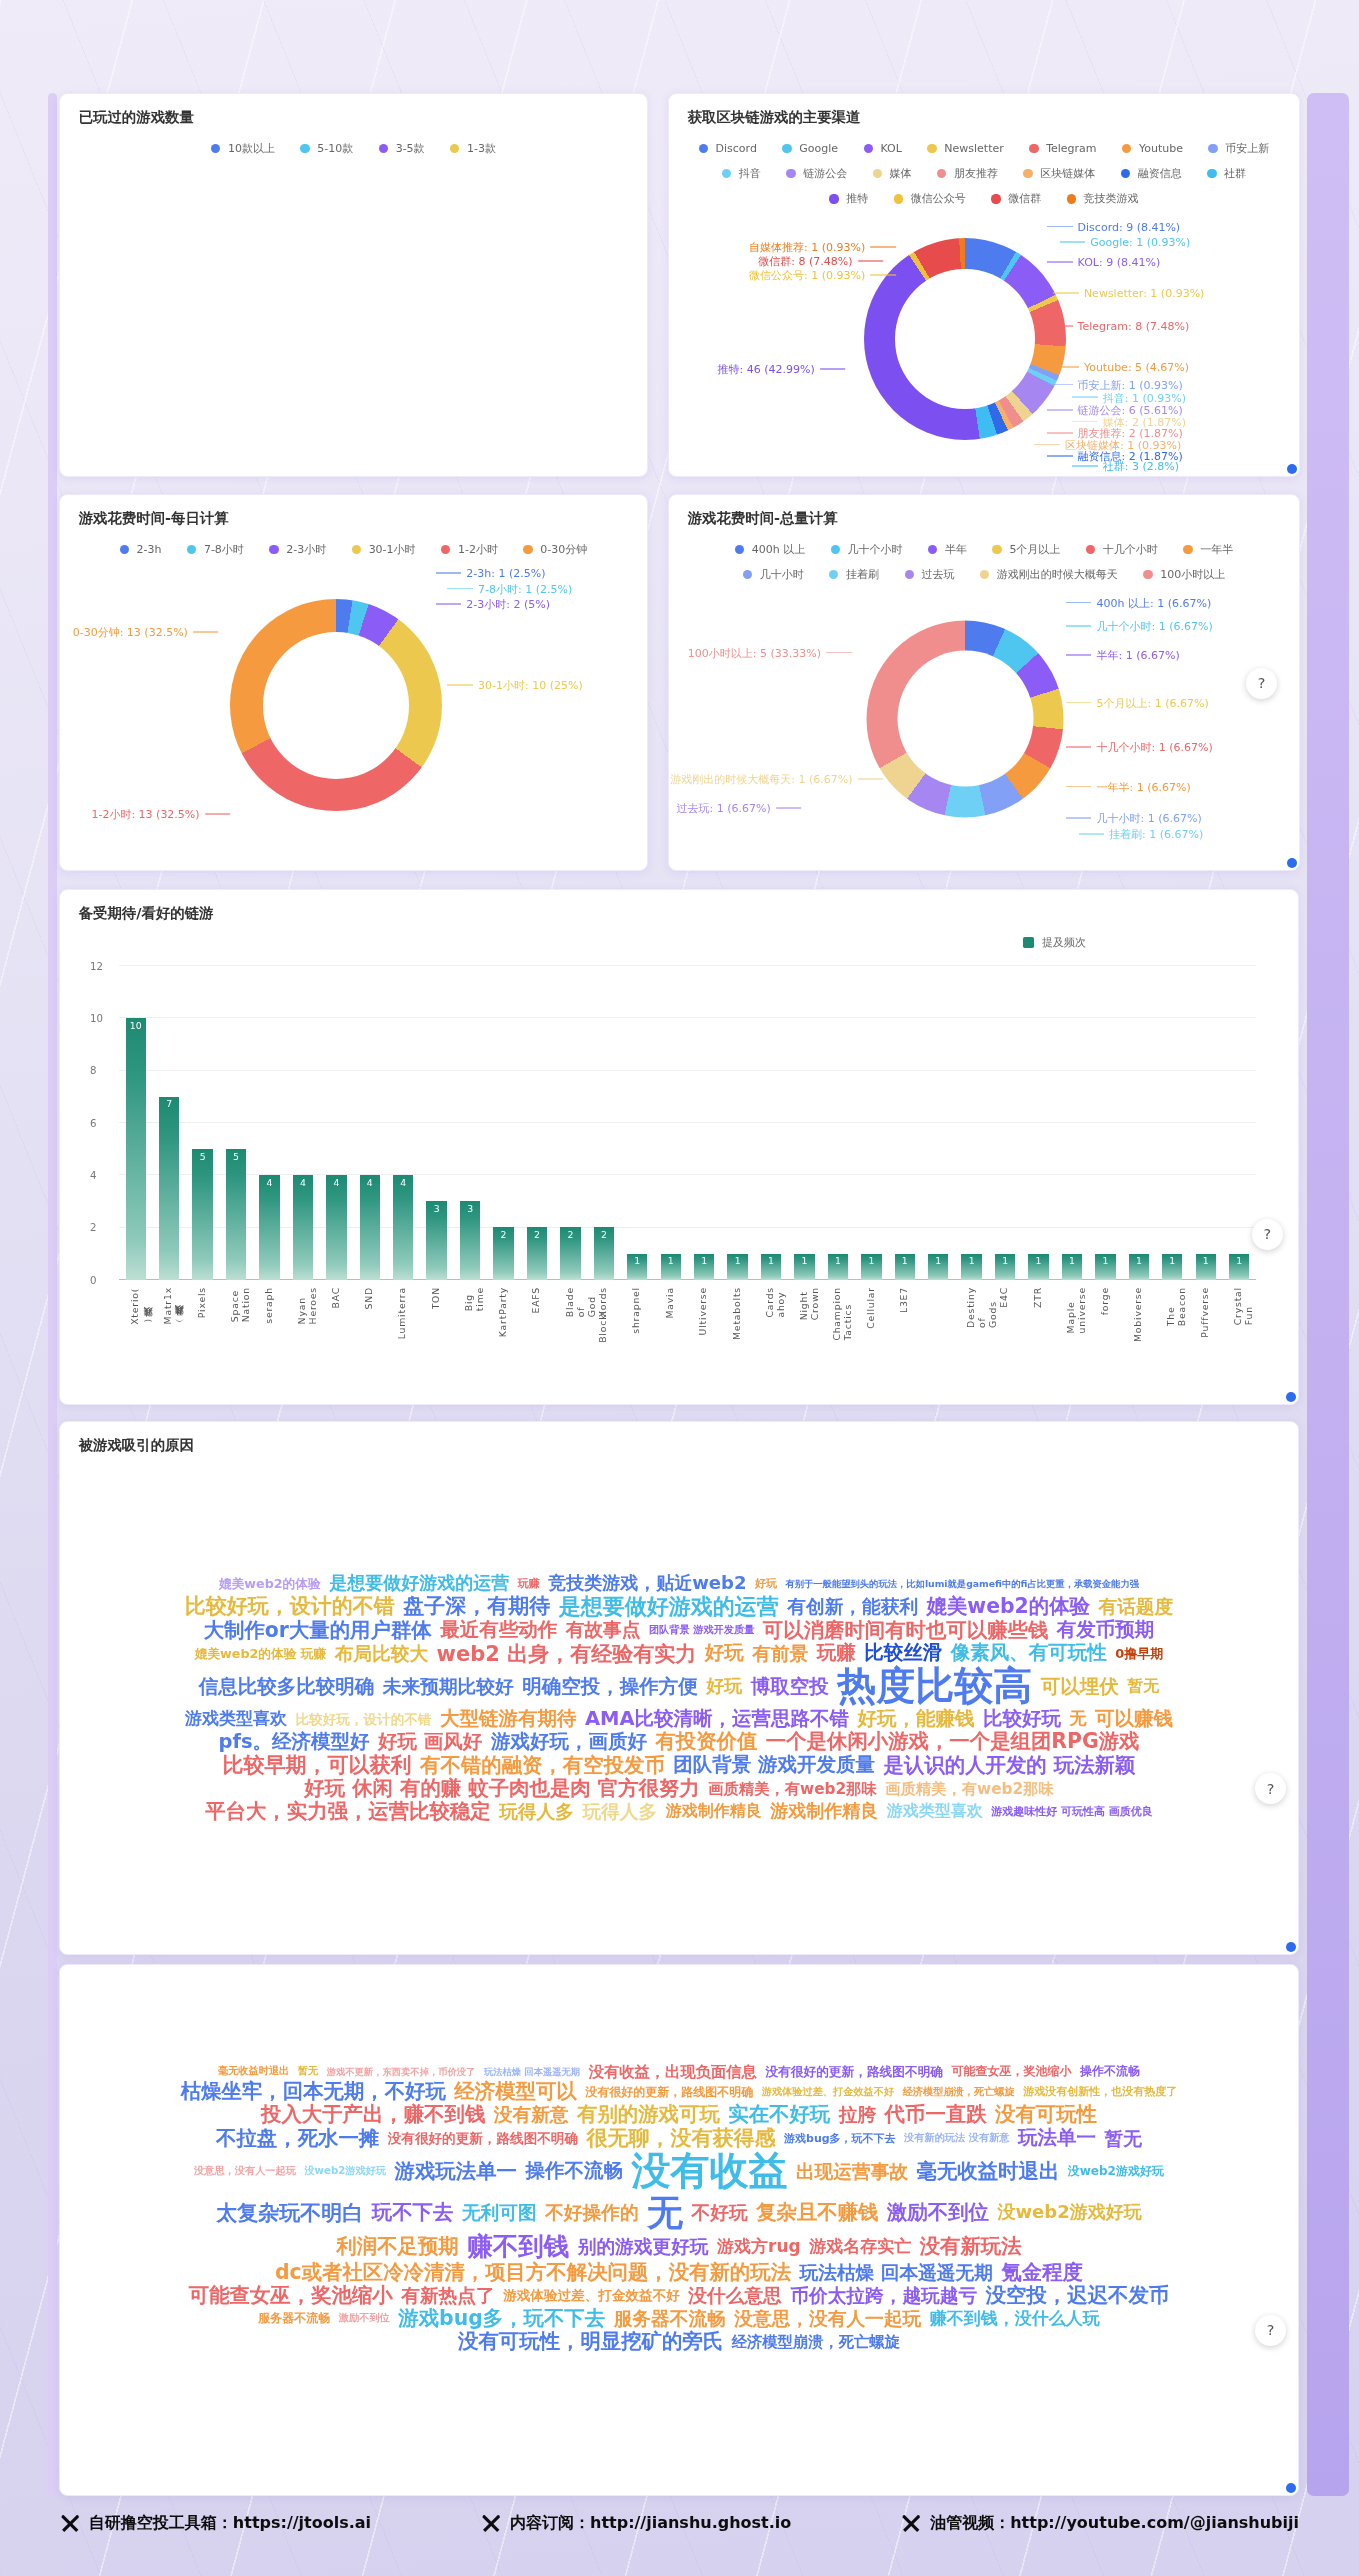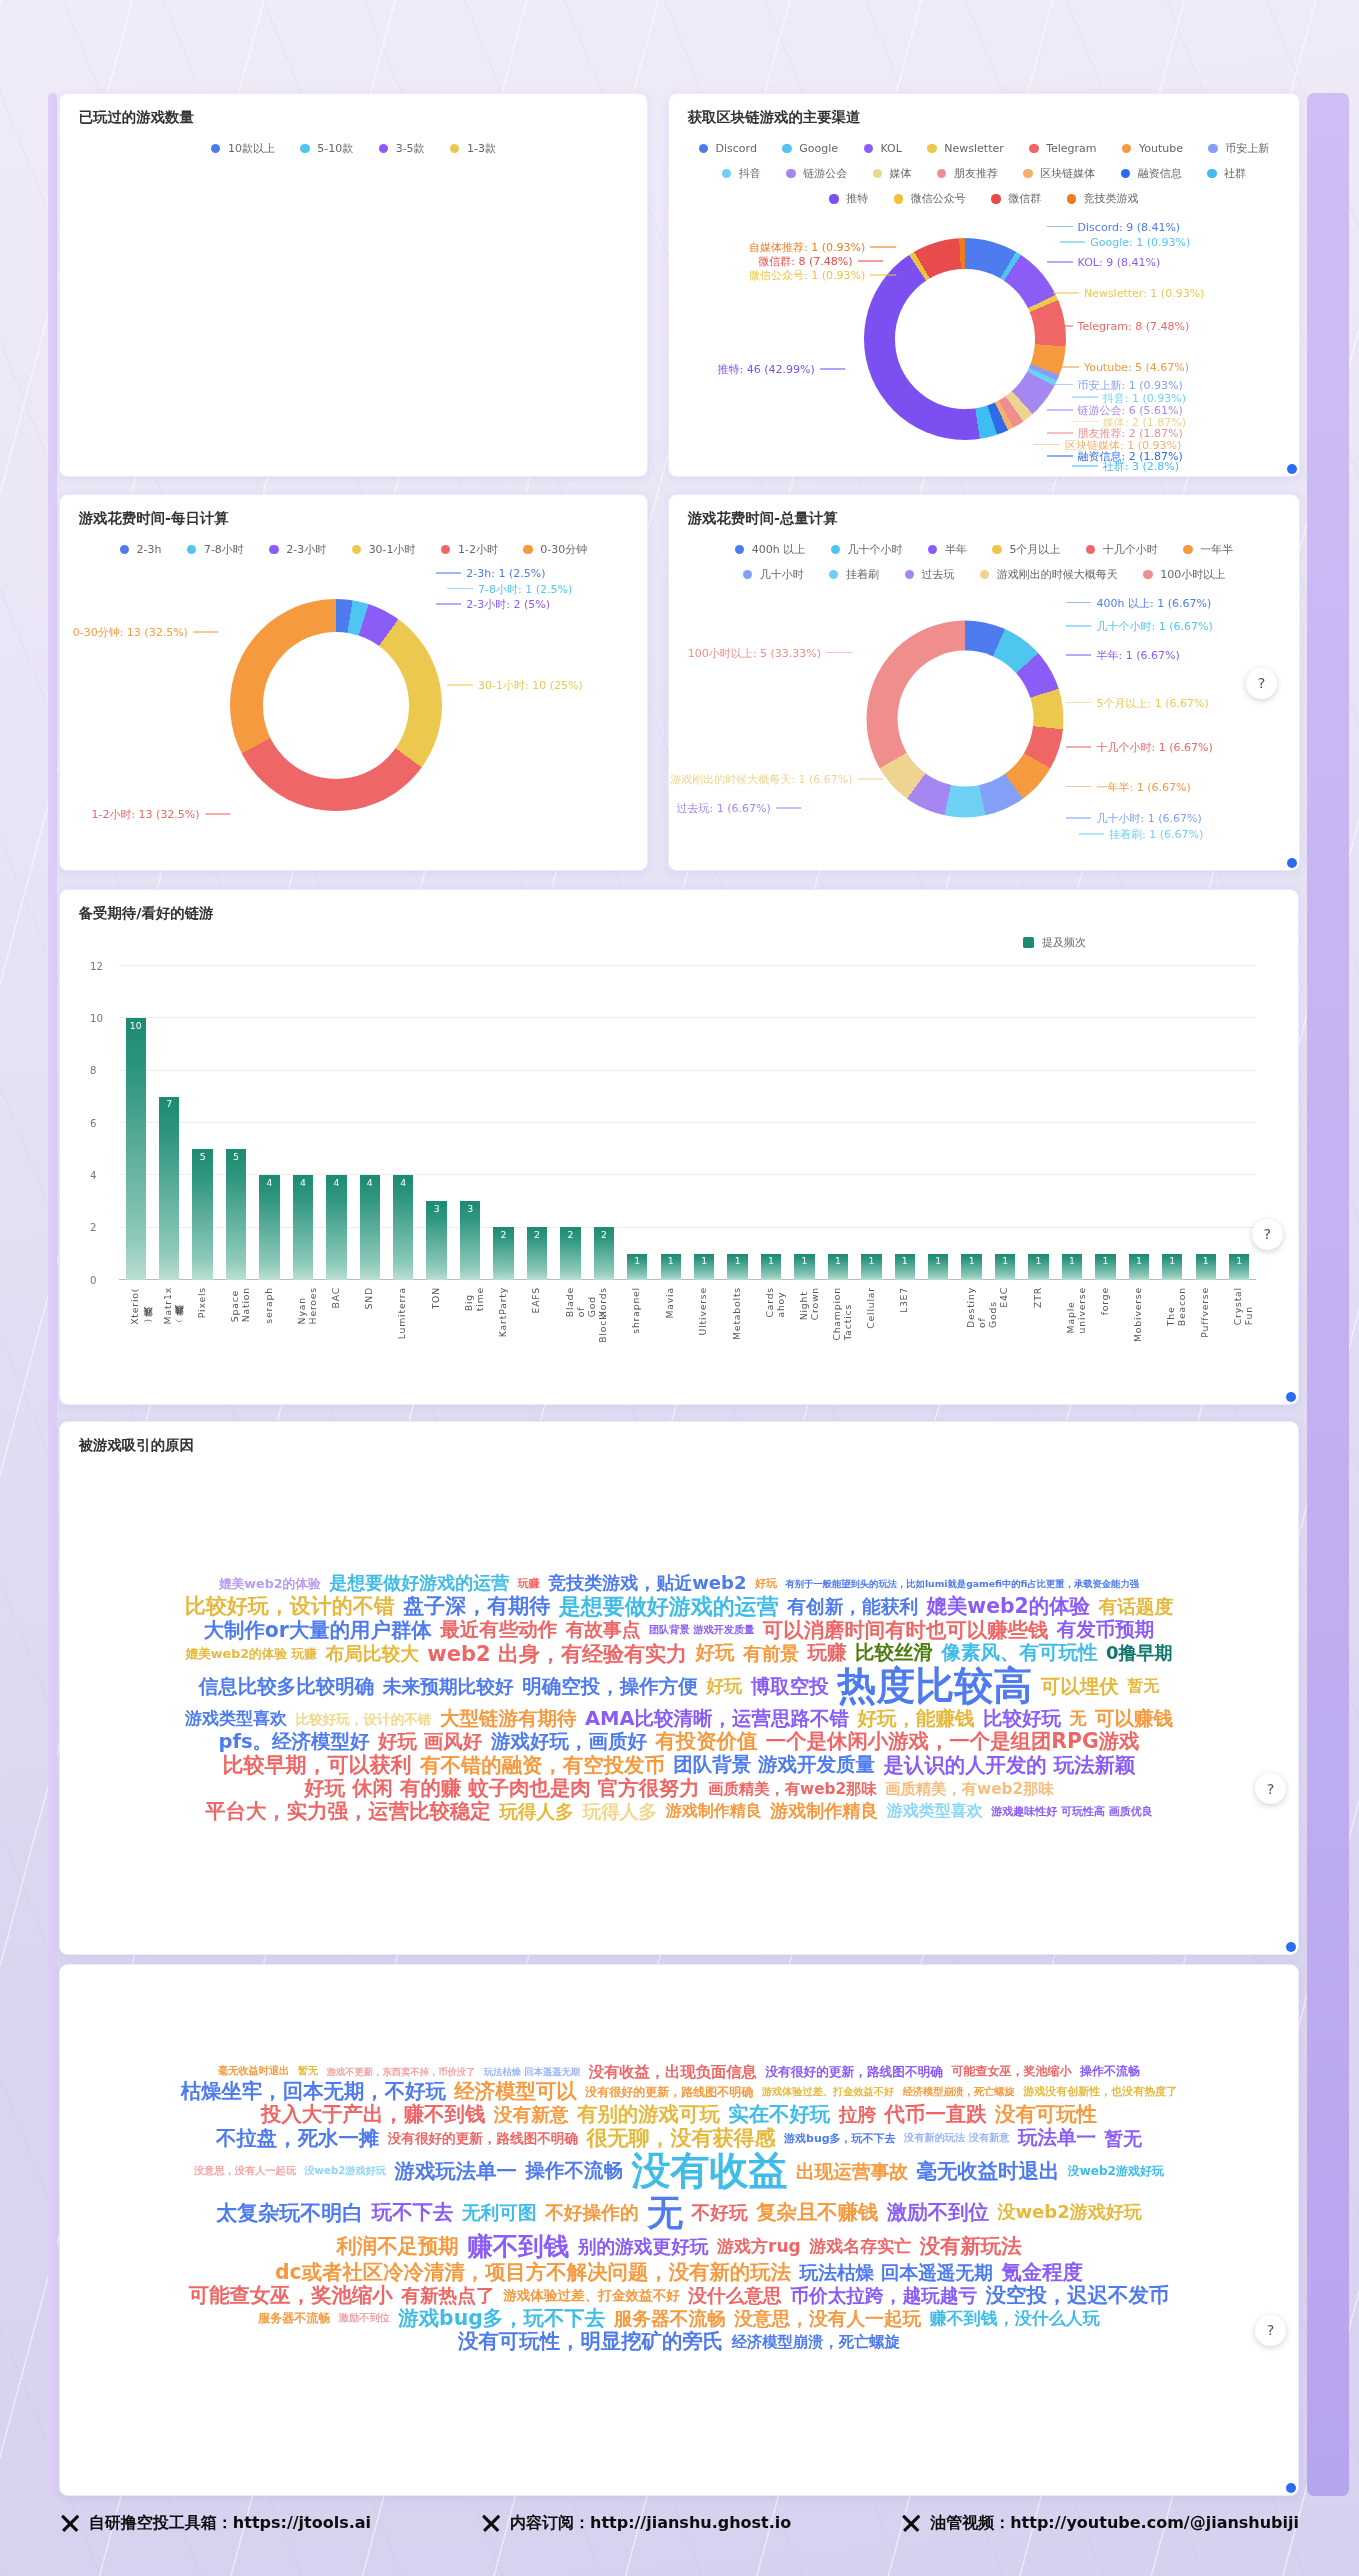--- a/index.html
+++ b/index.html
@@ -588,23 +588,23 @@
         <span class="cw" style="font-size: 18.7px; color: rgb(238, 102, 102);">有故事点</span>
         <span class="cw" style="font-size: 10.2px; color: rgb(139, 92, 246);">团队背景 游戏开发质量</span>
         <span class="cw" style="font-size: 20.4px; color: rgb(238, 102, 102);">可以消磨时间有时也可以赚些钱</span>
         <span class="cw" style="font-size: 19.5px; color: rgb(139, 92, 246);">有发币预期</span>
         <span class="cw" style="font-size: 12.7px; color: rgb(230, 185, 61);">媲美web2的体验 玩赚</span>
         <span class="cw" style="font-size: 18.7px; color: rgb(230, 185, 61);">布局比较大</span>
         <span class="cw" style="font-size: 21px; color: rgb(238, 102, 102);">web2 出身，有经验有实力</span>
         <span class="cw" style="font-size: 19.5px; color: rgb(245, 154, 62);">好玩</span>
         <span class="cw" style="font-size: 18.7px; color: rgb(245, 154, 62);">有前景</span>
         <span class="cw" style="font-size: 19.5px; color: rgb(238, 102, 102);">玩赚</span>
-        <span class="cw" style="font-size: 19.5px; color: #4d7c0f;">比较丝滑</span>
+        <span class="cw" style="font-size: 19.5px; color: #1d4ed8;">比较丝滑</span>
         <span class="cw" style="font-size: 19.5px; color: rgb(63, 188, 232);">像素风、有可玩性</span>
-        <span class="cw" style="font-size: 18px; color: #0f766e;">0撸早期</span>
+        <span class="cw" style="font-size: 13px; color: #c2410c;">0撸早期</span>
         <span class="cw" style="font-size: 19.5px; color: rgb(78, 123, 238);">信息比较多比较明确</span>
         <span class="cw" style="font-size: 18.7px; color: rgb(78, 123, 238);">未来预期比较好</span>
         <span class="cw" style="font-size: 19.5px; color: rgb(78, 123, 238);">明确空投，操作方便</span>
         <span class="cw" style="font-size: 18px; color: rgb(230, 185, 61);">好玩</span>
         <span class="cw" style="font-size: 19.5px; color: rgb(139, 92, 246);">博取空投</span>
         <span class="cw" style="font-size: 39px; color: rgb(78, 123, 238);">热度比较高</span>
         <span class="cw" style="font-size: 19.5px; color: rgb(230, 185, 61);">可以埋伏</span>
         <span class="cw" style="font-size: 16px; color: rgb(230, 185, 61);">暂无</span>
         <span class="cw" style="font-size: 17px; color: rgb(78, 123, 238);">游戏类型喜欢</span>
         <span class="cw" style="font-size: 13.6px; color: rgb(240, 217, 140);">比较好玩，设计的不错</span>

